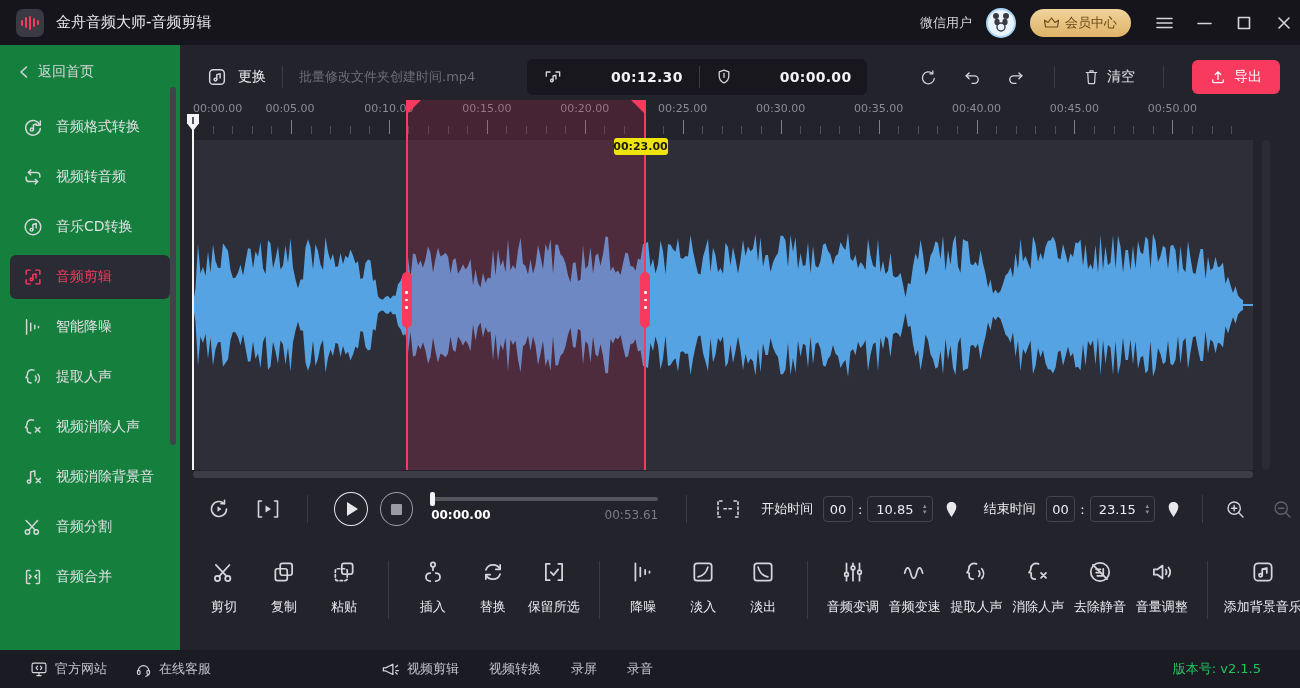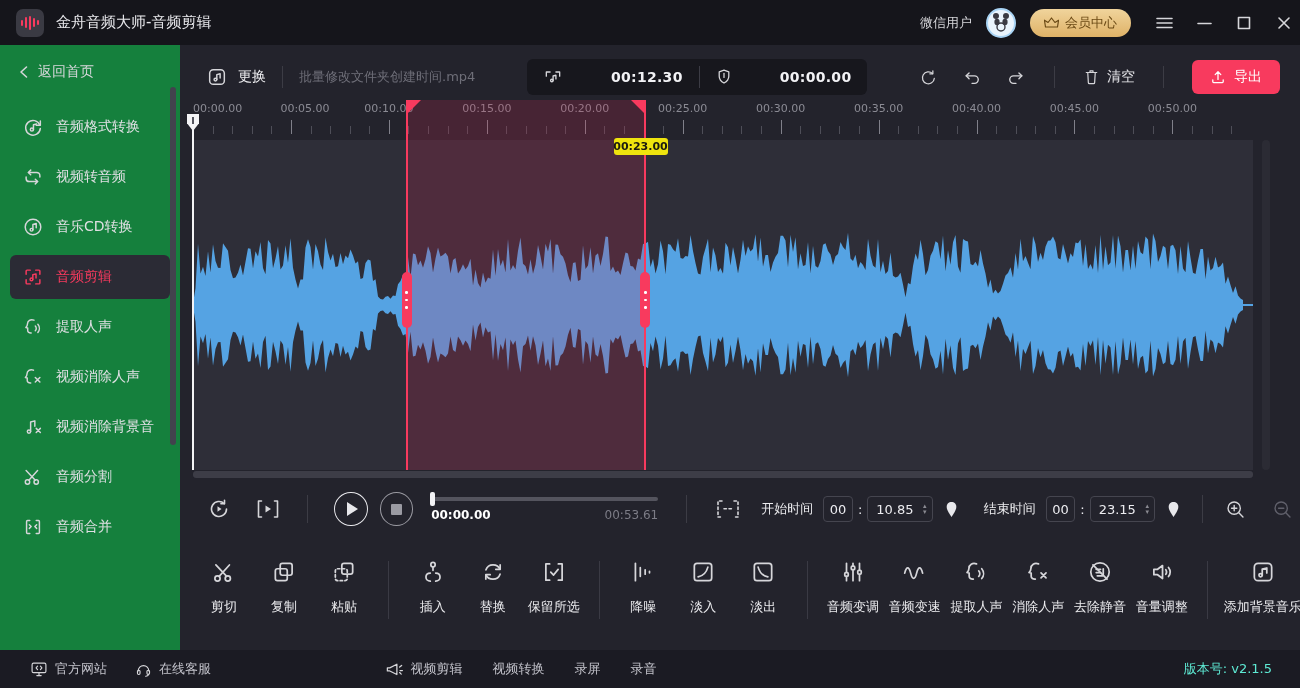--- a/index.html
+++ b/index.html
@@ -32,21 +32,21 @@
   .side-item .sicon { width:22px; height:22px; flex:0 0 22px; }
   .side-item.active { background:#2b2b35; color:#f83a5e; }
   .side-item.active svg.ic { stroke:#f83a5e; }
   .side-scrollbar { position:absolute; right:4px; top:42px; width:6px; height:358px; border-radius:3px; background:#42424d; }
 
   
   .footer { position:absolute; left:0; top:650px; width:1300px; height:38px; background:#1b1b23; display:flex; align-items:center; font-size:13px; color:#c2c2ca; }
   .foot-link { display:flex; align-items:center; gap:7px; cursor:pointer; }
   .foot-left { display:flex; gap:28px; margin-left:30px; }
   .foot-center { display:flex; gap:30px; margin-left:auto; margin-right:auto; align-items:center; transform:translateX(-60px); }
-  .foot-version { margin-left:auto; margin-right:28px; color:#5eead4; }
+  .foot-version { margin-left:auto; margin-right:39px; color:#22c55e; }
 
   
   .main { position:absolute; left:180px; top:45px; width:1120px; height:605px; background:#23232c; }
 
   
   .topbar { position:absolute; left:0; top:10px; width:1120px; height:44px; display:flex; align-items:center; padding:0 20px 0 26px; }
   .change-btn { display:flex; align-items:center; gap:10px; font-size:14px; color:#f0f0f3; cursor:pointer; }
   .v-div { width:1px; height:22px; background:#3c3c45; margin:0 16px; }
   .file-name { font-size:13px; color:#6e6e78; max-width:300px; white-space:nowrap; overflow:hidden; text-overflow:ellipsis; }
   .flex-sp { flex:1; }
@@ -212,20 +212,28 @@
         <span class="sicon">
           <svg class="ic" width="22" height="22" viewBox="0 0 24 24">
               <path d="M4.5 9V5.5a1 1 0 0 1 1-1H9M15 4.5h3.5a1 1 0 0 1 1 1V9M19.5 15v3.5a1 1 0 0 1-1 1H15M9 19.5H5.5a1 1 0 0 1-1-1V15"></path>
               <circle cx="10.3" cy="14.6" r="1.5"></circle>
               <path d="M11.8 14.6V9.5l3.5-.9v4.5"></path>
             </svg>
         </span>
         <span>音频剪辑</span>
       </div>
 
+      <div class="side-item">
+        <span class="sicon">
+          <svg class="ic" width="22" height="22" viewBox="0 0 24 24">
+              <path d="M5 4v16M9.5 8v8M14 10v4M18 11.3v1.4"></path>
+            </svg>
+        </span>
+        <span>智能降噪</span>
+      </div>
 
       <div class="side-item">
         <span class="sicon">
           <svg class="ic" width="22" height="22" viewBox="0 0 24 24">
               <path d="M13 4.5c-3.8-1.4-7 .8-7 4 0 2-.8 3-1.8 4l2 .6v2.8c0 1.8 1.7 2.8 3.8 2.6"></path>
               <path d="M14.5 11a3.5 3.5 0 0 1 0 5"></path>
               <path d="M17.3 9a7 7 0 0 1 0 9"></path>
             </svg>
         </span>
         <span>提取人声</span>
@@ -339,21 +347,21 @@
               <path d="M10 13V3.5M6.5 7L10 3.5 13.5 7"></path>
               <path d="M3.5 13.5v2.5a1 1 0 0 0 1 1h11a1 1 0 0 0 1-1v-2.5"></path>
             </svg>
           <span>导出</span>
         </div>
       </div>
     </div>
 
     <div class="wave-wrap">
       <span class="ruler-label first" style="left:0">00:00.00</span>
-      <span class="ruler-label" style="left:112px">00:05.00</span>
+      <span class="ruler-label" style="left:97px">00:05.00</span>
       <span class="ruler-label" style="left:195.88px">00:10.00</span>
       <span class="ruler-label" style="left:293.82px">00:15.00</span>
       <span class="ruler-label" style="left:391.76px">00:20.00</span>
       <span class="ruler-label" style="left:489.7px">00:25.00</span>
       <span class="ruler-label" style="left:587.64px">00:30.00</span>
       <span class="ruler-label" style="left:685.58px">00:35.00</span>
       <span class="ruler-label" style="left:783.52px">00:40.00</span>
       <span class="ruler-label" style="left:881.46px">00:45.00</span>
       <span class="ruler-label" style="left:979.4px">00:50.00</span>
       <div class="ticks-minor"></div>

